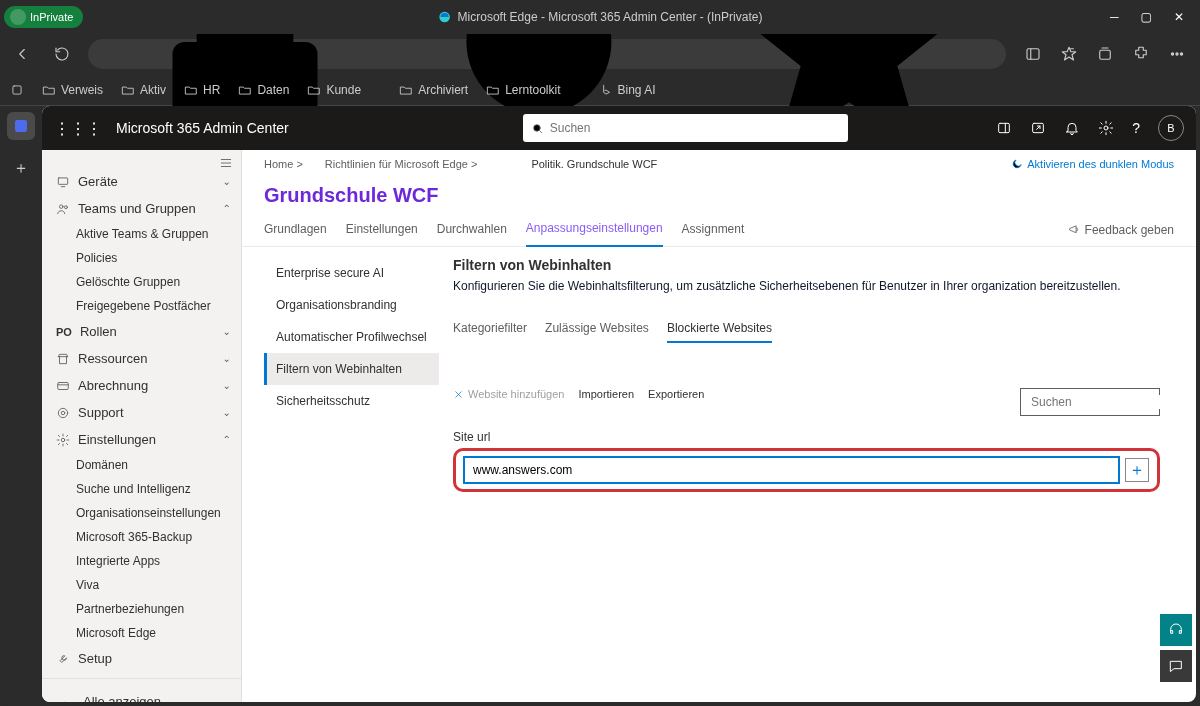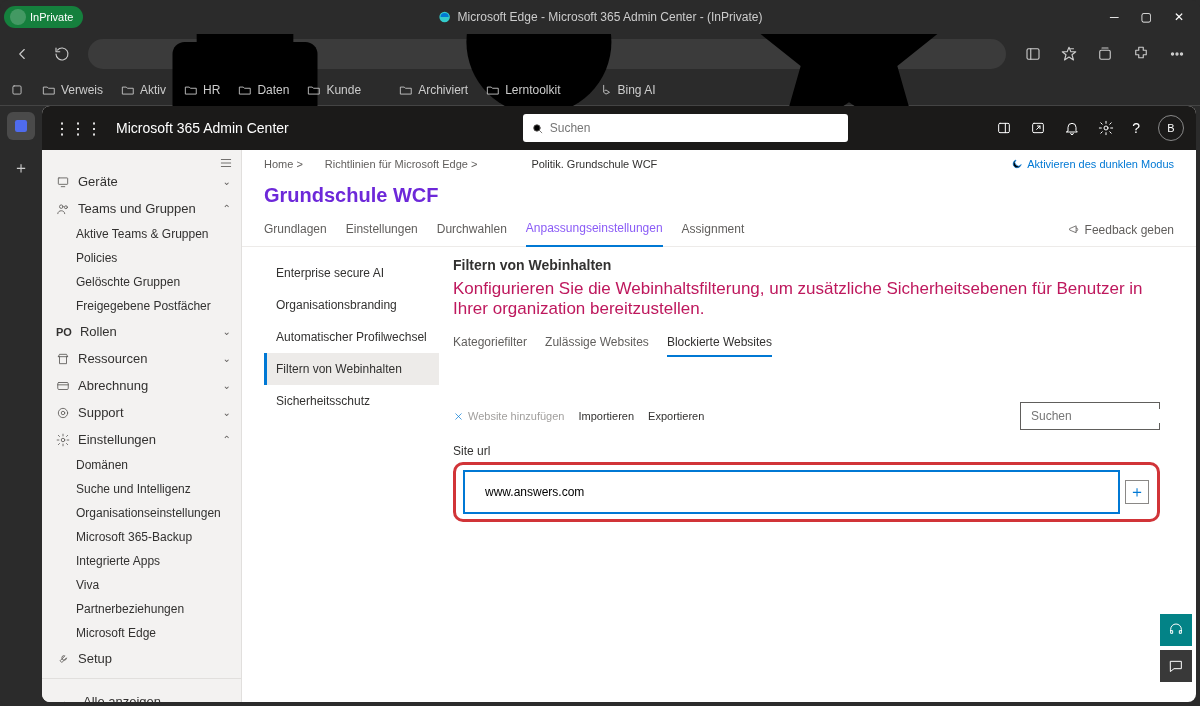--- a/index.html
+++ b/index.html
@@ -68,34 +68,34 @@
 
 .subtitle { padding:14px 22px 8px; font-size:13px; color:#323130;}
 
 .settings-row { display:flex; padding:10px 22px; gap:0; flex:1; min-height:0;}
 .settings-nav { width:175px; font-size:12px; color:#323130;}
 .settings-nav .s-item { padding:9px 12px; cursor:pointer;}
 .settings-nav .s-item.active { background:#edebe9; border-left:3px solid #0078d4; padding-left:9px;}
 
 .settings-content { flex:1; padding:0 14px; font-size:12px; color:#323130; position:relative;}
 .settings-content h3 { font-size:14px; font-weight:600; margin-bottom:6px;}
-.settings-content .desc { font-size:17px; color:#be185d; margin-bottom:16px;}
+.settings-content .desc { font-size:12px; color:#0f172a; margin-bottom:28px;}
 .inner-tabs { display:flex; gap:18px; font-size:12px; color:#605e5c; margin-bottom:8px;}
 .inner-tabs .it { padding-bottom:6px; cursor:pointer;}
 .inner-tabs .it.active { color:#323130; border-bottom:2px solid #0078d4;}
 
-.action-row { display:flex; gap:14px; align-items:center; font-size:11px; color:#323130; margin-bottom:14px;margin-top:45px;}
+.action-row { display:flex; gap:14px; align-items:flex-start; font-size:11px; color:#323130; margin-bottom:14px;margin-top:45px;}
 .action-row .act { display:flex; gap:4px; align-items:center; cursor:pointer;}
 .action-row .act svg { width:11px; height:11px; }
 .search-box { margin-left:auto; border:1px solid #605e5c; height:28px; width:140px; display:flex; align-items:center; padding:0 6px; gap:4px;}
 .search-box input { border:none; outline:none; font-size:12px; flex:1;}
 
 .field-label { font-size:12px; color:#323130; margin-bottom:4px; display:block;}
 .url-row { display:flex; align-items:center; gap:6px; border:3px solid #d13438; border-radius:10px; padding:6px 8px;}
-.url-row input { flex:1; border:1px solid #0078d4; outline:1px solid #0078d4; height:42px; padding:0 20px; font-size:12px; width:120px;}
+.url-row input { flex:1; border:1px solid #0078d4; outline:1px solid #0078d4; height:26px; padding:0 8px; font-size:12px; width:120px;}
 .url-row .add-btn { width:24px; height:24px; display:flex; align-items:center; justify-content:center; color:#0078d4; font-size:16px; cursor:pointer; border:1px solid #8a8886;}
 
 .float-btns { position:fixed; right:8px; bottom:24px; display:flex; flex-direction:column; gap:4px;}
 .float-btns .fb { width:32px; height:32px; background:#393939; color:#fff; display:flex; align-items:center; justify-content:center;}
 .float-btns .fb.teal { background:#038387;}
 
 svg { stroke-width:1.5; stroke-linecap:round; stroke-linejoin:round;}
 </style>
 </head>
 <body>

